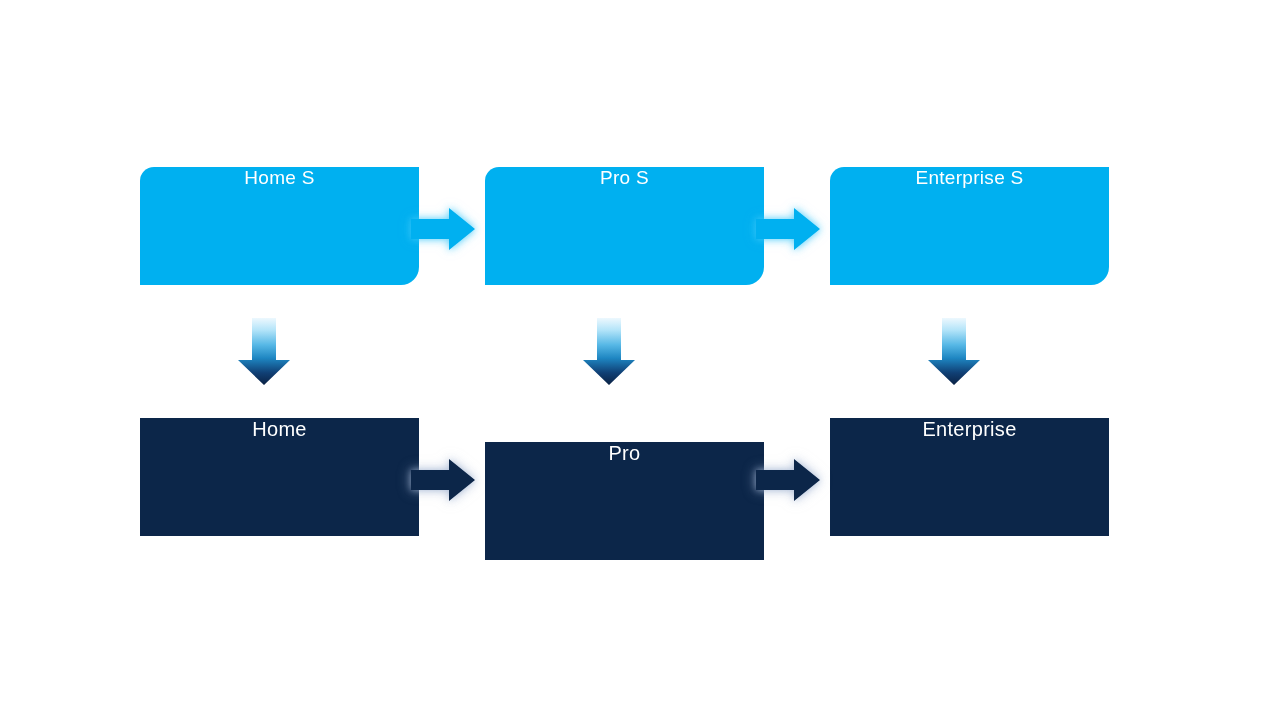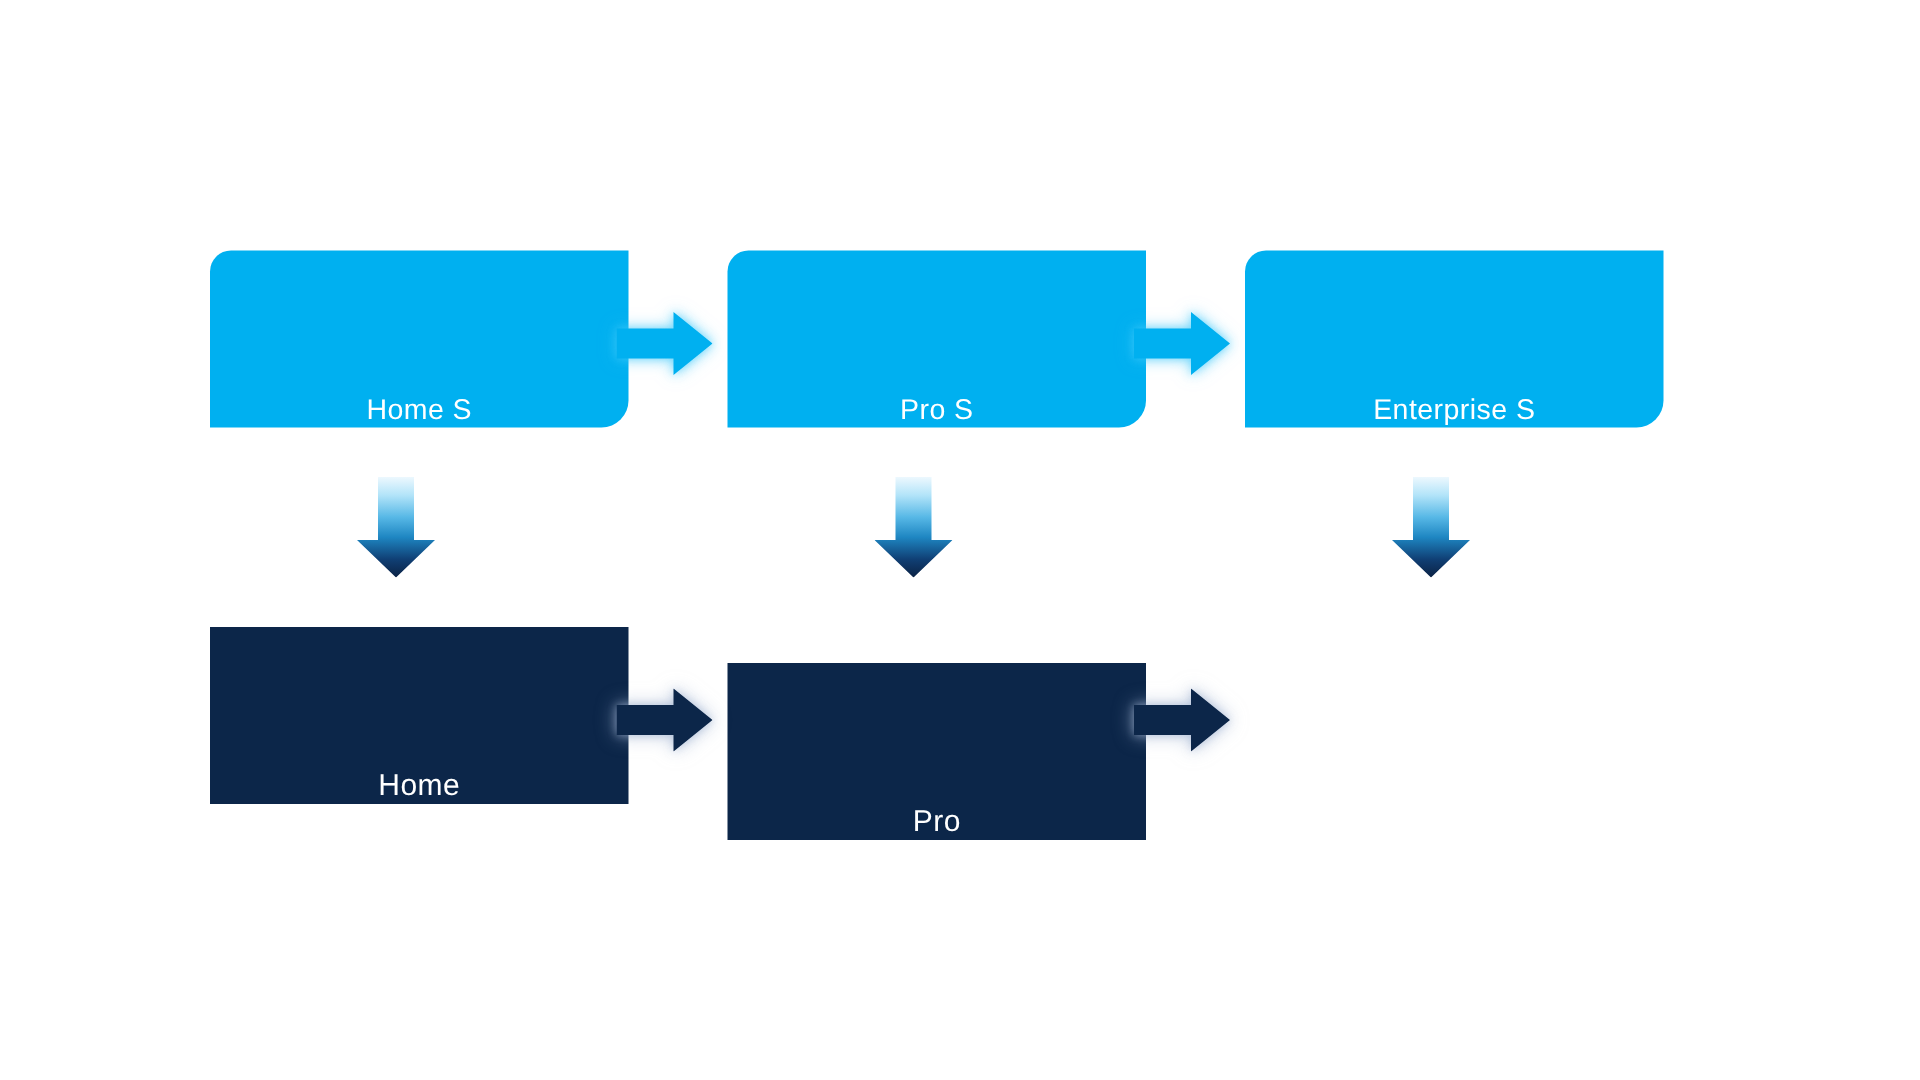--- a/index.html
+++ b/index.html
@@ -13,21 +13,21 @@
     width: 1280px;
     height: 720px;
     background: var(--background, #ffffff);
     overflow: hidden;
   }
   .node {
     position: absolute;
     width: 279px;
     height: 118px;
     display: flex;
-    align-items: flex-end;
+    align-items: flex-start;
     justify-content: center;
     text-align: center;
     color: var(--box-text, #ffffff);
   }
   .node.tier-top {
     background: var(--light-blue, #00b0f0);
     border-radius: 14px 0 18px 0;
     font-size: 19px;
   }
   .node.tier-bottom {
@@ -109,20 +109,23 @@
     </defs>
     <polygon fill="url(#dg2)" points="14,0 38,0 38,42 52,42 26,67 0,42 14,42"></polygon>
   </svg>
 
   <div class="node tier-bottom" style="left:140px; top:418px;">
     <span class="label">Home</span>
   </div>
   <div class="node tier-bottom" style="left:485px; top:442px;">
     <span class="label">Pro</span>
   </div>
+  <div class="node tier-bottom" style="left:830px; top:418px;">
+    <span class="label">Enterprise</span>
+  </div>
 
   <svg class="arrow-right dark" style="left:411px; top:459px;" viewBox="0 0 64 42">
     <polygon points="0,11 38,11 38,0 64,21 38,42 38,31 0,31"></polygon>
   </svg>
   <svg class="arrow-right dark" style="left:756px; top:459px;" viewBox="0 0 64 42">
     <polygon points="0,11 38,11 38,0 64,21 38,42 38,31 0,31"></polygon>
   </svg>
 
 </div>
 

